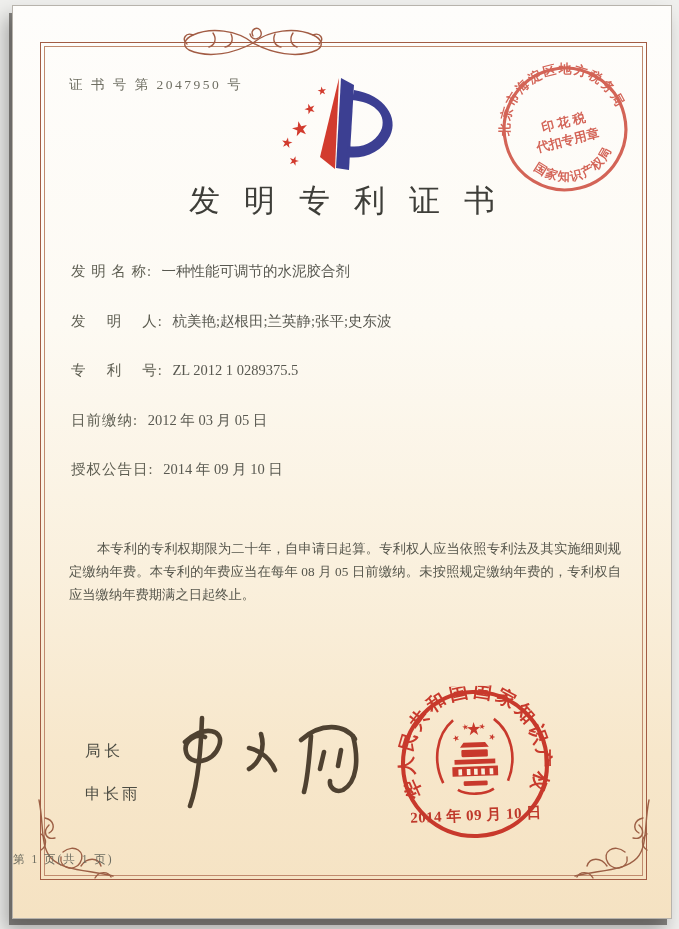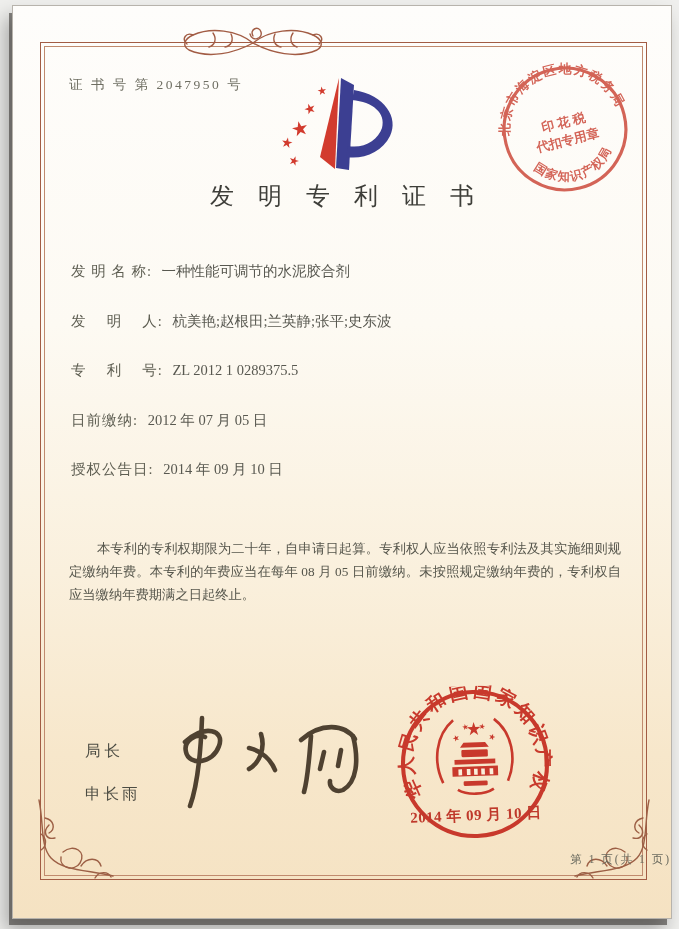--- a/index.html
+++ b/index.html
@@ -21,21 +21,21 @@
   .orn-top{left:160px;top:16px;}
   .orn-bl{left:14px;top:788px;}
   .orn-br{left:556px;top:788px;transform:scaleX(-1);}
   .cert-no{
     position:absolute;left:56px;top:70px;
     font-size:13.5px;letter-spacing:2.5px;color:#6e6e62;
   }
   .logo{position:absolute;left:262px;top:66px;}
   .title{
     position:absolute;left:0;right:0;top:174px;text-align:center;
-    font-size:24px;color:#3e3e39;letter-spacing:24px;padding-left:24px;
+    font-size:31px;color:#3e3e39;letter-spacing:24px;padding-left:24px;
     font-weight:500;
   }
   .fields{position:absolute;left:58px;top:256px;right:36px;}
   .field-row{height:49.5px;font-size:14.5px;color:#5d5d51;white-space:nowrap;}
   .field-label{letter-spacing:1px;margin-right:6px;margin-top:32px;}
   .field-value{color:#585850;text-align:right;}
   .body-text{
     position:absolute;left:56px;top:531px;width:552px;
     font-size:13.3px;line-height:1.73;color:#56564c;text-align:justify;
   }
@@ -46,21 +46,21 @@
   .signature-svg{position:absolute;left:132px;top:700px;}
   .seal{position:absolute;}
   .seal-small{left:479px;top:50px;transform:rotate(-14deg);opacity:.92;}
   .seal-big{left:384px;top:680px;transform:rotate(-2deg);}
   .seal-date{
     position:absolute;left:384px;top:800px;width:158px;text-align:center;
     font-size:15px;font-weight:bold;color:#bf392b;letter-spacing:.5px;
     transform:rotate(-2.5deg);
   }
   .footer{
-    position:absolute;left:0;right:0;top:846px;text-align:right;
+    position:absolute;left:0;right:0;top:846px;text-align:left;
     font-size:11.5px;letter-spacing:2px;color:#6c6c60;
   }
   svg text{font-family:"Liberation Serif","DejaVu Serif",serif;}
 </style>
 </head>
 <body>
 
 <div class="paper">
 
   <div class="frame outer"></div>
@@ -134,21 +134,21 @@
     <div class="field-row">
       <span class="field-label">发　 明　 人:</span>
       <span class="field-value">杭美艳;赵根田;兰英静;张平;史东波</span>
     </div>
     <div class="field-row">
       <span class="field-label">专　 利　 号:</span>
       <span class="field-value">ZL 2012 1 0289375.5</span>
     </div>
     <div class="field-row">
       <span class="field-label">日前缴纳:</span>
-      <span class="field-value">2012 年 07 月 05 日</span>
+      <span class="field-value">2012 年 03 月 05 日</span>
     </div>
     <div class="field-row">
       <span class="field-label">授权公告日:</span>
       <span class="field-value">2014 年 09 月 10 日</span>
     </div>
   </div>
 
   <div class="body-text">
     <p>本专利的专利权期限为二十年，自申请日起算。专利权人应当依照专利法及其实施细则规定缴纳年费。本专利的年费应当在每年 08 月 05 日前缴纳。未按照规定缴纳年费的，专利权自应当缴纳年费期满之日起终止。</p>
   </div>

